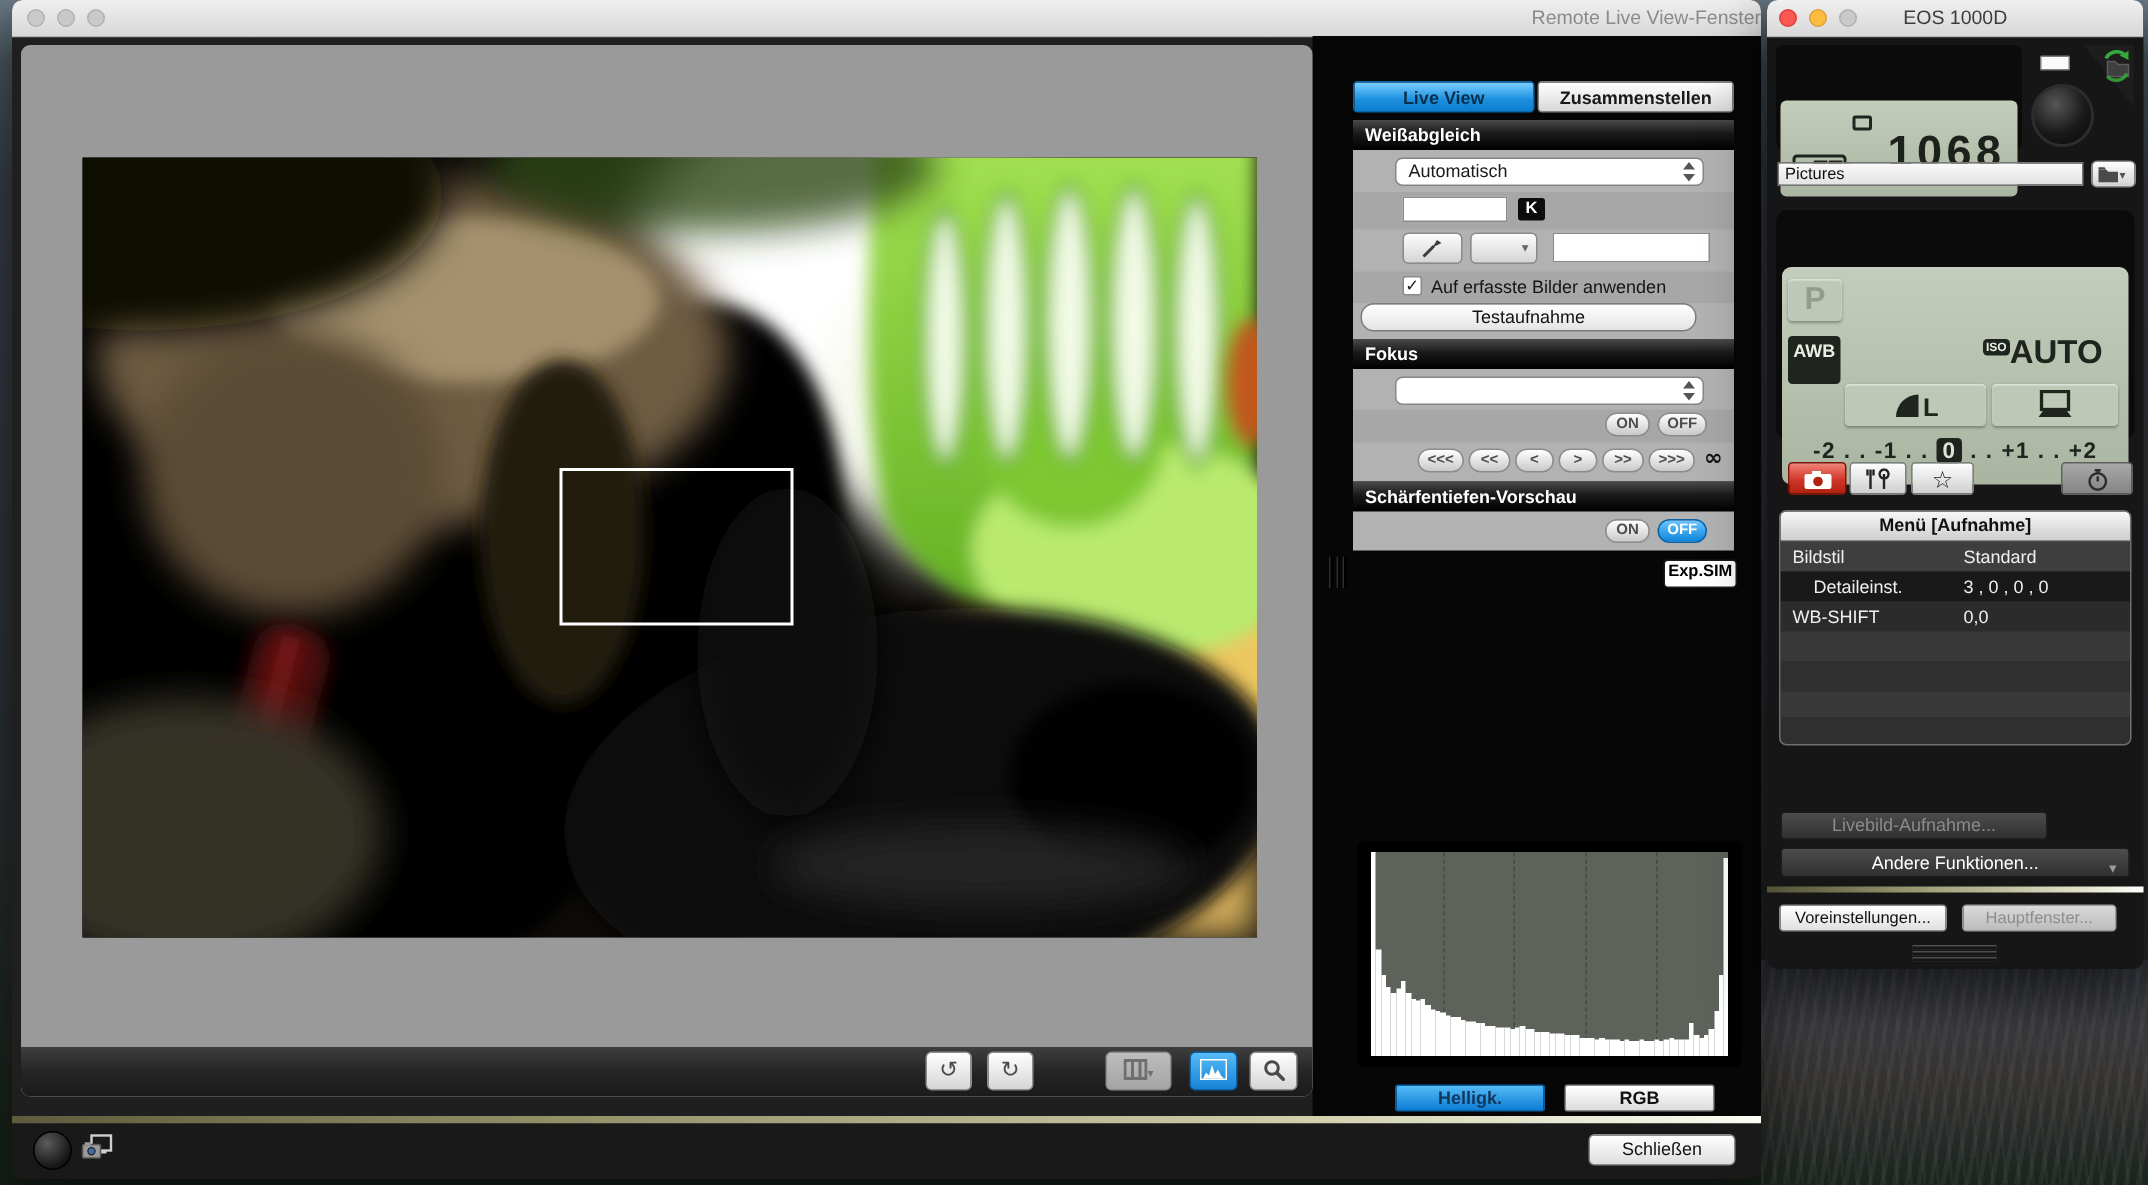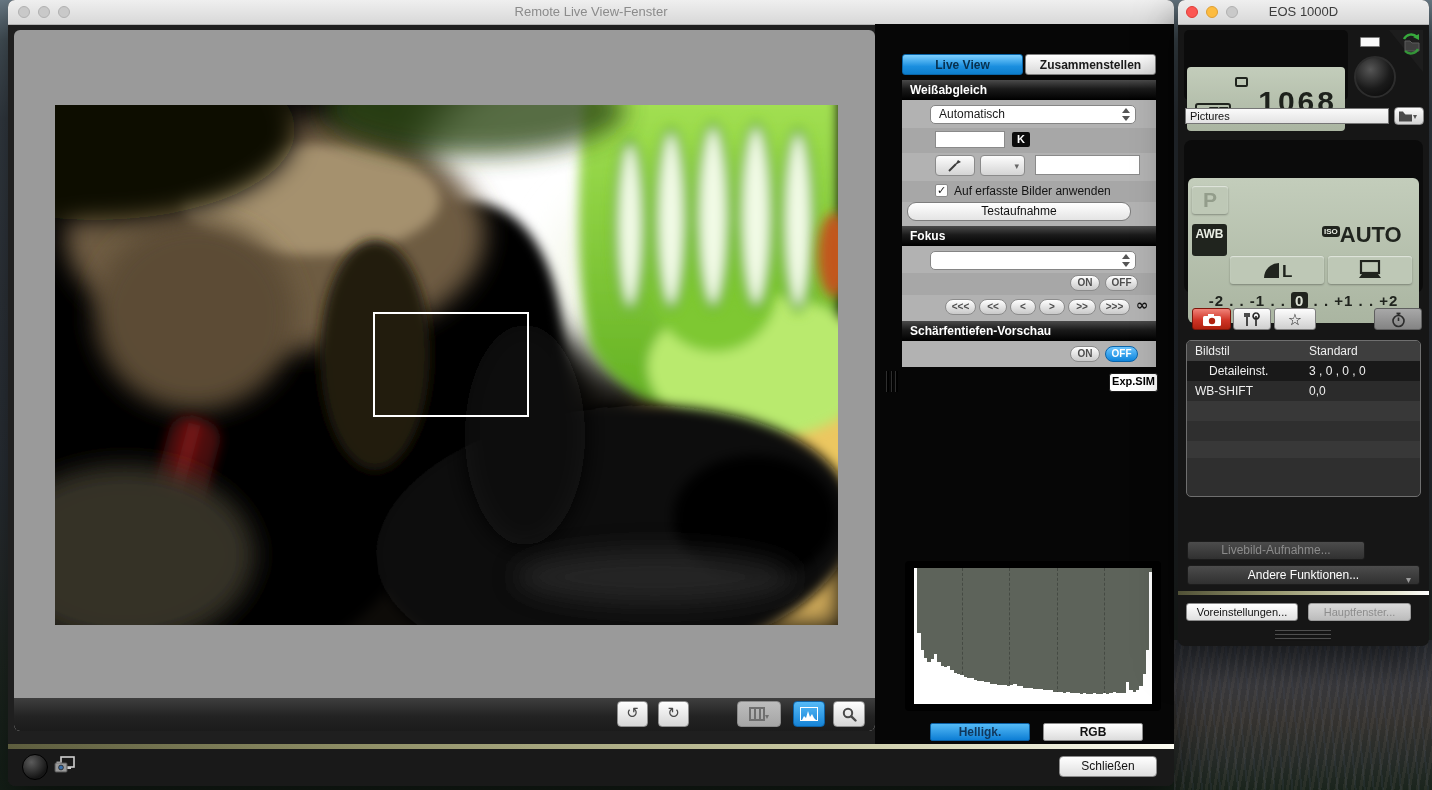--- a/index.html
+++ b/index.html
@@ -21,21 +21,21 @@
   .titlebar{left:0;top:0;right:0;height:24px;border-radius:7px 7px 0 0;
     background:linear-gradient(#efefef,#d8d8d8);border-bottom:1px solid #b3b3b3;}
   .tl{width:12px;height:12px;border-radius:50%;top:6px;}
   .tl.gray{background:#c9c9c9;border:1px solid #b1b1b1;box-sizing:border-box;}
   .tl.red{background:#fc5753;border:1px solid #df3e38;box-sizing:border-box;}
   .tl.yellow{background:#fdbc40;border:1px solid #de9f34;box-sizing:border-box;}
   .wtitle{left:0;right:0;top:4px;text-align:center;font-size:13px;}
 
   
   #mainwin{left:8px;top:0;width:1166px;height:786px;background:#1f1f1f;}
-  #mainwin .wtitle{color:#8b8b8b;}
+  #mainwin .wtitle{color:#8b8b8b;text-align:right;}
   #rightpane{left:867px;top:24px;width:299px;height:721px;background:#060606;}
   #canvas{left:6px;top:30px;width:861px;height:701px;background:#9a9a9a;border-radius:6px;overflow:hidden;}
   #photo{left:41px;top:75px;width:783px;height:520px;overflow:hidden;background:#0d0b08;}
   #photo svg{position:absolute;left:0;top:0;width:100%;height:100%;}
   #focusframe{left:318px;top:207px;width:152px;height:101px;border:2px solid #fff;}
   #lvtoolbar{left:0;bottom:0;width:861px;height:33px;border-radius:0 0 6px 6px;
     background:linear-gradient(#3e3e3e,#232323 55%,#1b1b1b);}
   .tbtn{top:3px;height:26px;border-radius:4px;background:linear-gradient(#fefefe,#d6d6d6);
     border:1px solid #8e8e8e;box-sizing:border-box;color:#4a4a4a;text-align:center;line-height:23px;font-size:15px;}
   .tbtn.blue{background:linear-gradient(#56bbf8,#1683d6);border-color:#0d62a6;color:#fff;}
@@ -485,20 +485,21 @@
   <div class="camtab dim abs" style="left:196px;top:308px;width:48px">
     <svg width="15" height="16" viewBox="0 0 15 16" style="margin-top:3px">
       <circle cx="7.5" cy="9" r="5.5" fill="none" stroke="#2c2c2c" stroke-width="1.6"></circle>
       <line x1="7.5" y1="9" x2="7.5" y2="5.5" stroke="#2c2c2c" stroke-width="1.6"></line>
       <line x1="5.5" y1="1.5" x2="9.5" y2="1.5" stroke="#2c2c2c" stroke-width="1.8"></line>
       <line x1="7.5" y1="1.5" x2="7.5" y2="3.5" stroke="#2c2c2c" stroke-width="1.8"></line>
     </svg>
   </div>
 
   <div id="menupanel" class="abs" style="left:8px;top:340px;width:235px;height:157px">
+    <div id="menuhdr">Menü [Aufnahme]</div>
     <div class="mrow" style="background:#3e3e3e">
       <span class="lab">Bildstil</span>
       <span class="val">Standard</span>
     </div>
     <div class="mrow" style="background:#191919">
       <span class="lab indent">Detaileinst.</span>
       <span class="val">3 , 0 , 0 , 0</span>
     </div>
     <div class="mrow" style="background:#2b2b2b">
       <span class="lab">WB-SHIFT</span>

